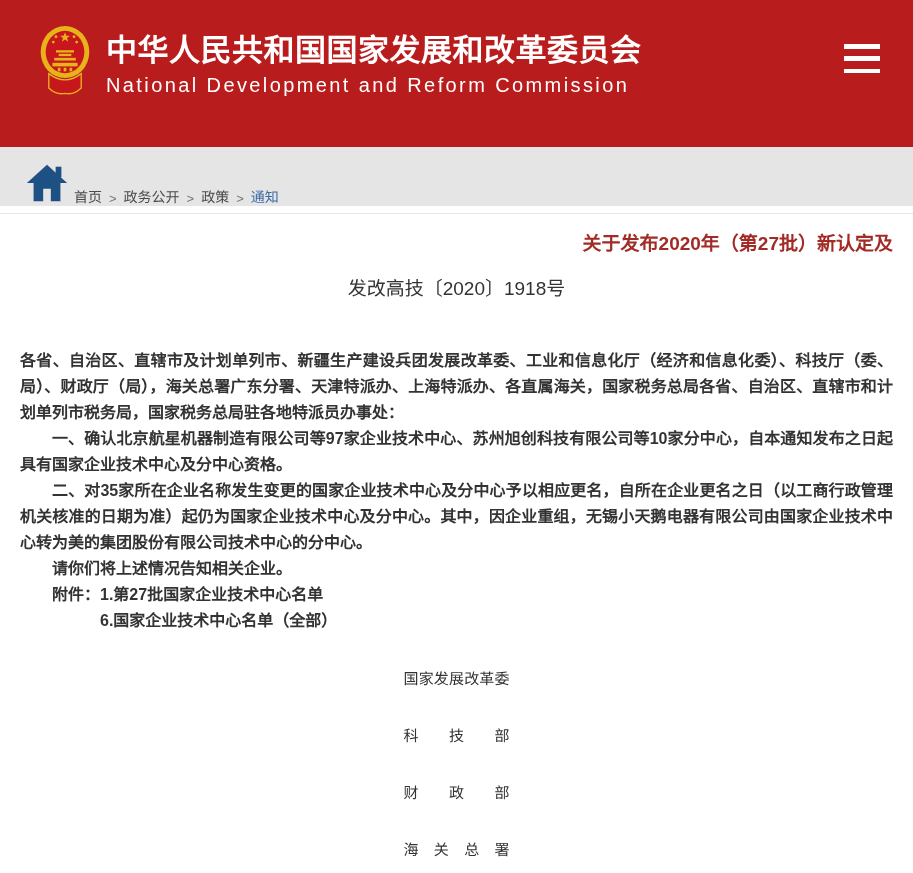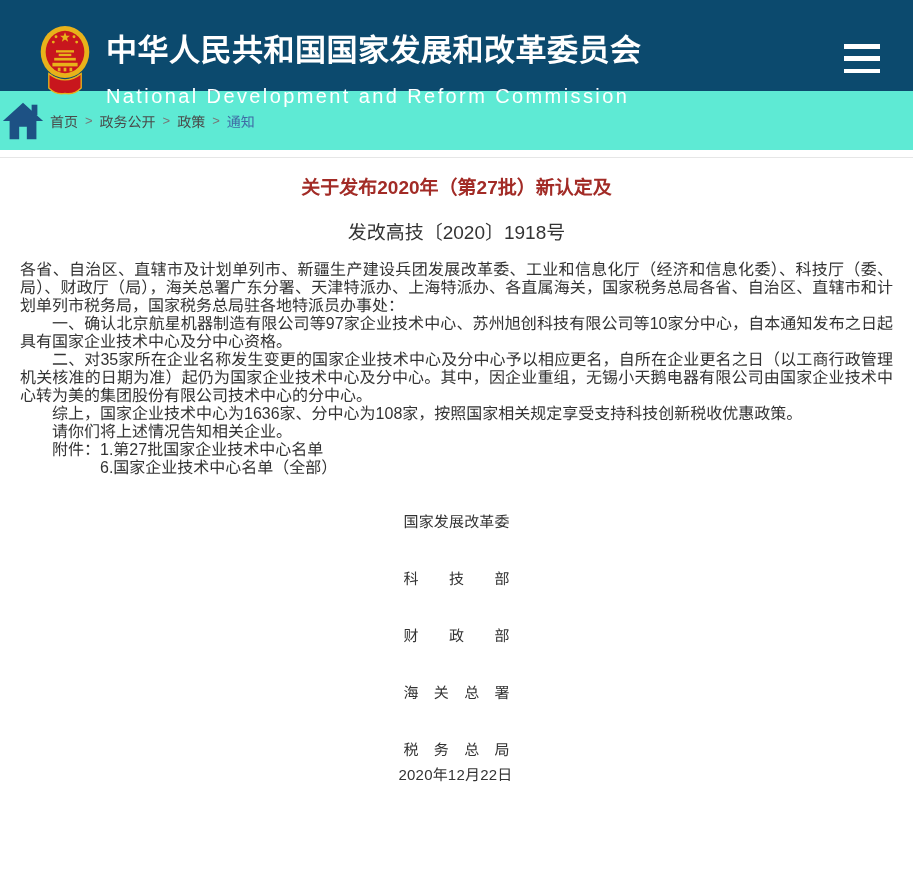--- a/index.html
+++ b/index.html
@@ -5,62 +5,62 @@
   html,body{margin:0;padding:0;}
   body{
     width:913px;height:873px;background:#ffffff;overflow:hidden;
     font-family:"Liberation Sans","DejaVu Sans",sans-serif;
     -webkit-font-smoothing:antialiased;
   }
   .page{width:913px;height:873px;position:relative;}
 
   
   .site-header{
-    position:relative;height:91px;background:#0c4a6e;
+    position:relative;height:147px;background:#b91c1c;
   }
   .logo{
     position:absolute;left:38px;top:23px;width:54px;height:76px;cursor:pointer;
   }
   .site-titles{position:absolute;left:106px;top:33px;color:#ffffff;}
   .site-title-cn{
     font-size:31px;font-weight:bold;letter-spacing:0.5px;line-height:36px;white-space:nowrap;
   }
   .site-title-en{
-    font-size:20px;letter-spacing:2.4px;line-height:24px;margin-top:15px;white-space:nowrap;
+    font-size:20px;letter-spacing:2.4px;line-height:24px;margin-top:4px;white-space:nowrap;
   }
   .hamburger{
     position:absolute;right:33px;top:44px;width:36px;height:29px;
     background:transparent;border:none;padding:0;cursor:pointer;
     display:flex;flex-direction:column;justify-content:space-between;
   }
   .hamburger span{display:block;width:36px;height:4.5px;background:#ffffff;}
 
   
   .breadcrumb{
-    height:59px;background:#5eead4;display:flex;align-items:center;
-    padding-left:0;font-size:14px;color:#4a4a4a;
+    height:59px;background:#e5e5e5;display:flex;align-items:flex-end;
+    padding-left:24px;font-size:14px;color:#4a4a4a;
   }
   .home-icon{width:46px;height:46px;margin-right:4px;cursor:pointer;flex:0 0 auto;}
   .breadcrumb a{color:#4a4a4a;text-decoration:none;cursor:pointer;}
   .breadcrumb .sep{color:#777;margin:0 7px;font-size:13px;}
   .breadcrumb .current{color:#3f6ba5;}
 
   
   .content{
     margin-top:7px;border-top:1px solid #e6e6e6;
     padding:0 20px;box-sizing:border-box;width:913px;
   }
   .doc-title{
-    margin:14px 0 0 0;text-align:center;color:#a22b26;
+    margin:14px 0 0 0;text-align:right;color:#a22b26;
     font-size:19px;font-weight:bold;line-height:32px;
   }
   .doc-number{
     text-align:center;font-size:19px;color:#333333;margin-top:16px;line-height:26px;
   }
-  .doc-body{margin-top:15px;color:#333333;font-size:16px;line-height:18px;text-align:justify;}
+  .doc-body{margin-top:46px;color:#333333;font-size:16px;line-height:26px;text-align:justify;font-weight:bold;}
   .doc-body p{margin:0;text-indent:2em;}
   .doc-body p.p-first{text-indent:0;}
   .doc-body p.attach-2{text-indent:5em;}
 
   
   .signature{
     width:106px;margin:25px auto 0 auto;color:#333333;font-size:15px;line-height:25px;
   }
   .sig-line{text-align:justify;text-align-last:justify;margin-top:32px;}
   .sig-date{white-space:nowrap;margin-left:-5px;letter-spacing:0.2px;}
@@ -123,21 +123,20 @@
   <main class="content">
     <h1 class="doc-title">
       <div>关于发布2020年（第27批）新认定及</div>
     </h1>
     <div class="doc-number">发改高技〔2020〕1918号</div>
 
     <div class="doc-body">
       <p class="p-first">各省、自治区、直辖市及计划单列市、新疆生产建设兵团发展改革委、工业和信息化厅（经济和信息化委）、科技厅（委、局）、财政厅（局），海关总署广东分署、天津特派办、上海特派办、各直属海关，国家税务总局各省、自治区、直辖市和计划单列市税务局，国家税务总局驻各地特派员办事处：</p>
       <p>一、确认北京航星机器制造有限公司等97家企业技术中心、苏州旭创科技有限公司等10家分中心，自本通知发布之日起具有国家企业技术中心及分中心资格。</p>
       <p>二、对35家所在企业名称发生变更的国家企业技术中心及分中心予以相应更名，自所在企业更名之日（以工商行政管理机关核准的日期为准）起仍为国家企业技术中心及分中心。其中，因企业重组，无锡小天鹅电器有限公司由国家企业技术中心转为美的集团股份有限公司技术中心的分中心。</p>
-      <p>综上，国家企业技术中心为1636家、分中心为108家，按照国家相关规定享受支持科技创新税收优惠政策。</p>
       <p>请你们将上述情况告知相关企业。</p>
       <p>附件：1.第27批国家企业技术中心名单</p>
       <p class="attach-2">6.国家企业技术中心名单（全部）</p>
     </div>
 
     <div class="signature">
       <div class="sig-line">国家发展改革委</div>
       <div class="sig-line">科技部</div>
       <div class="sig-line">财政部</div>
       <div class="sig-line">海关总署</div>

